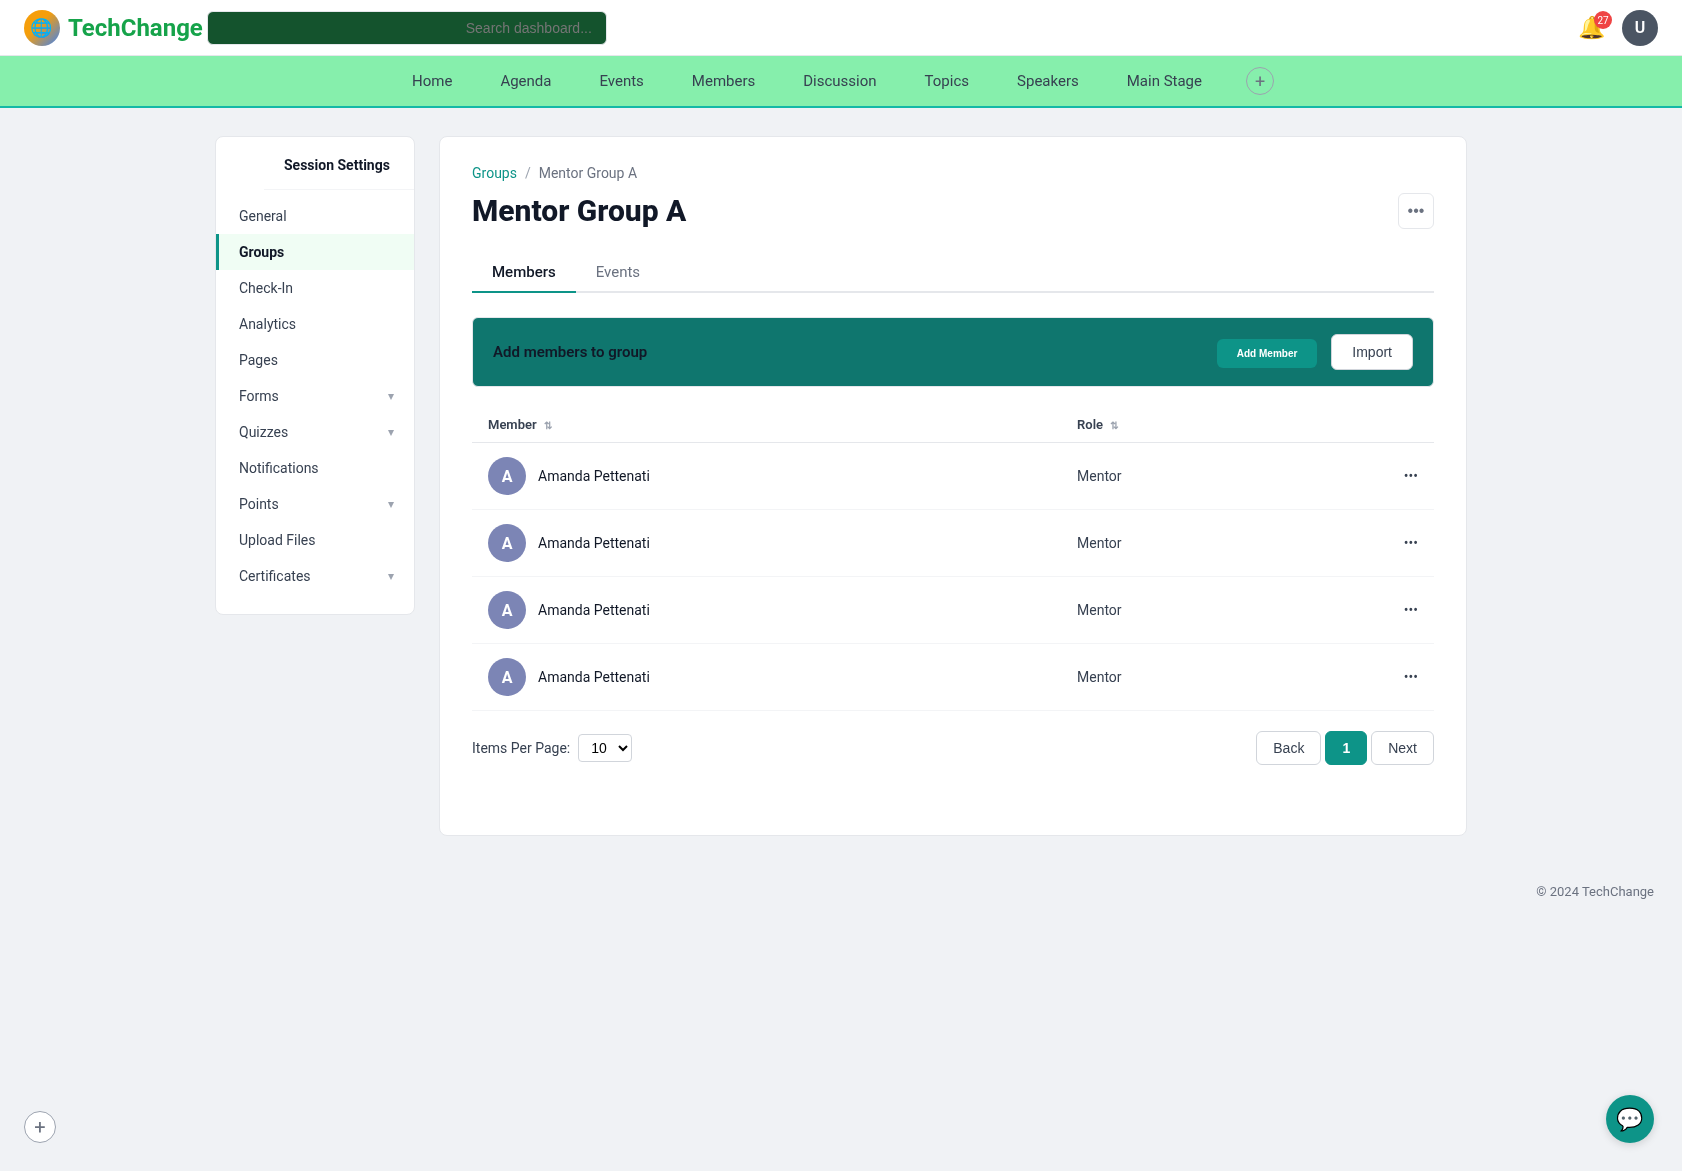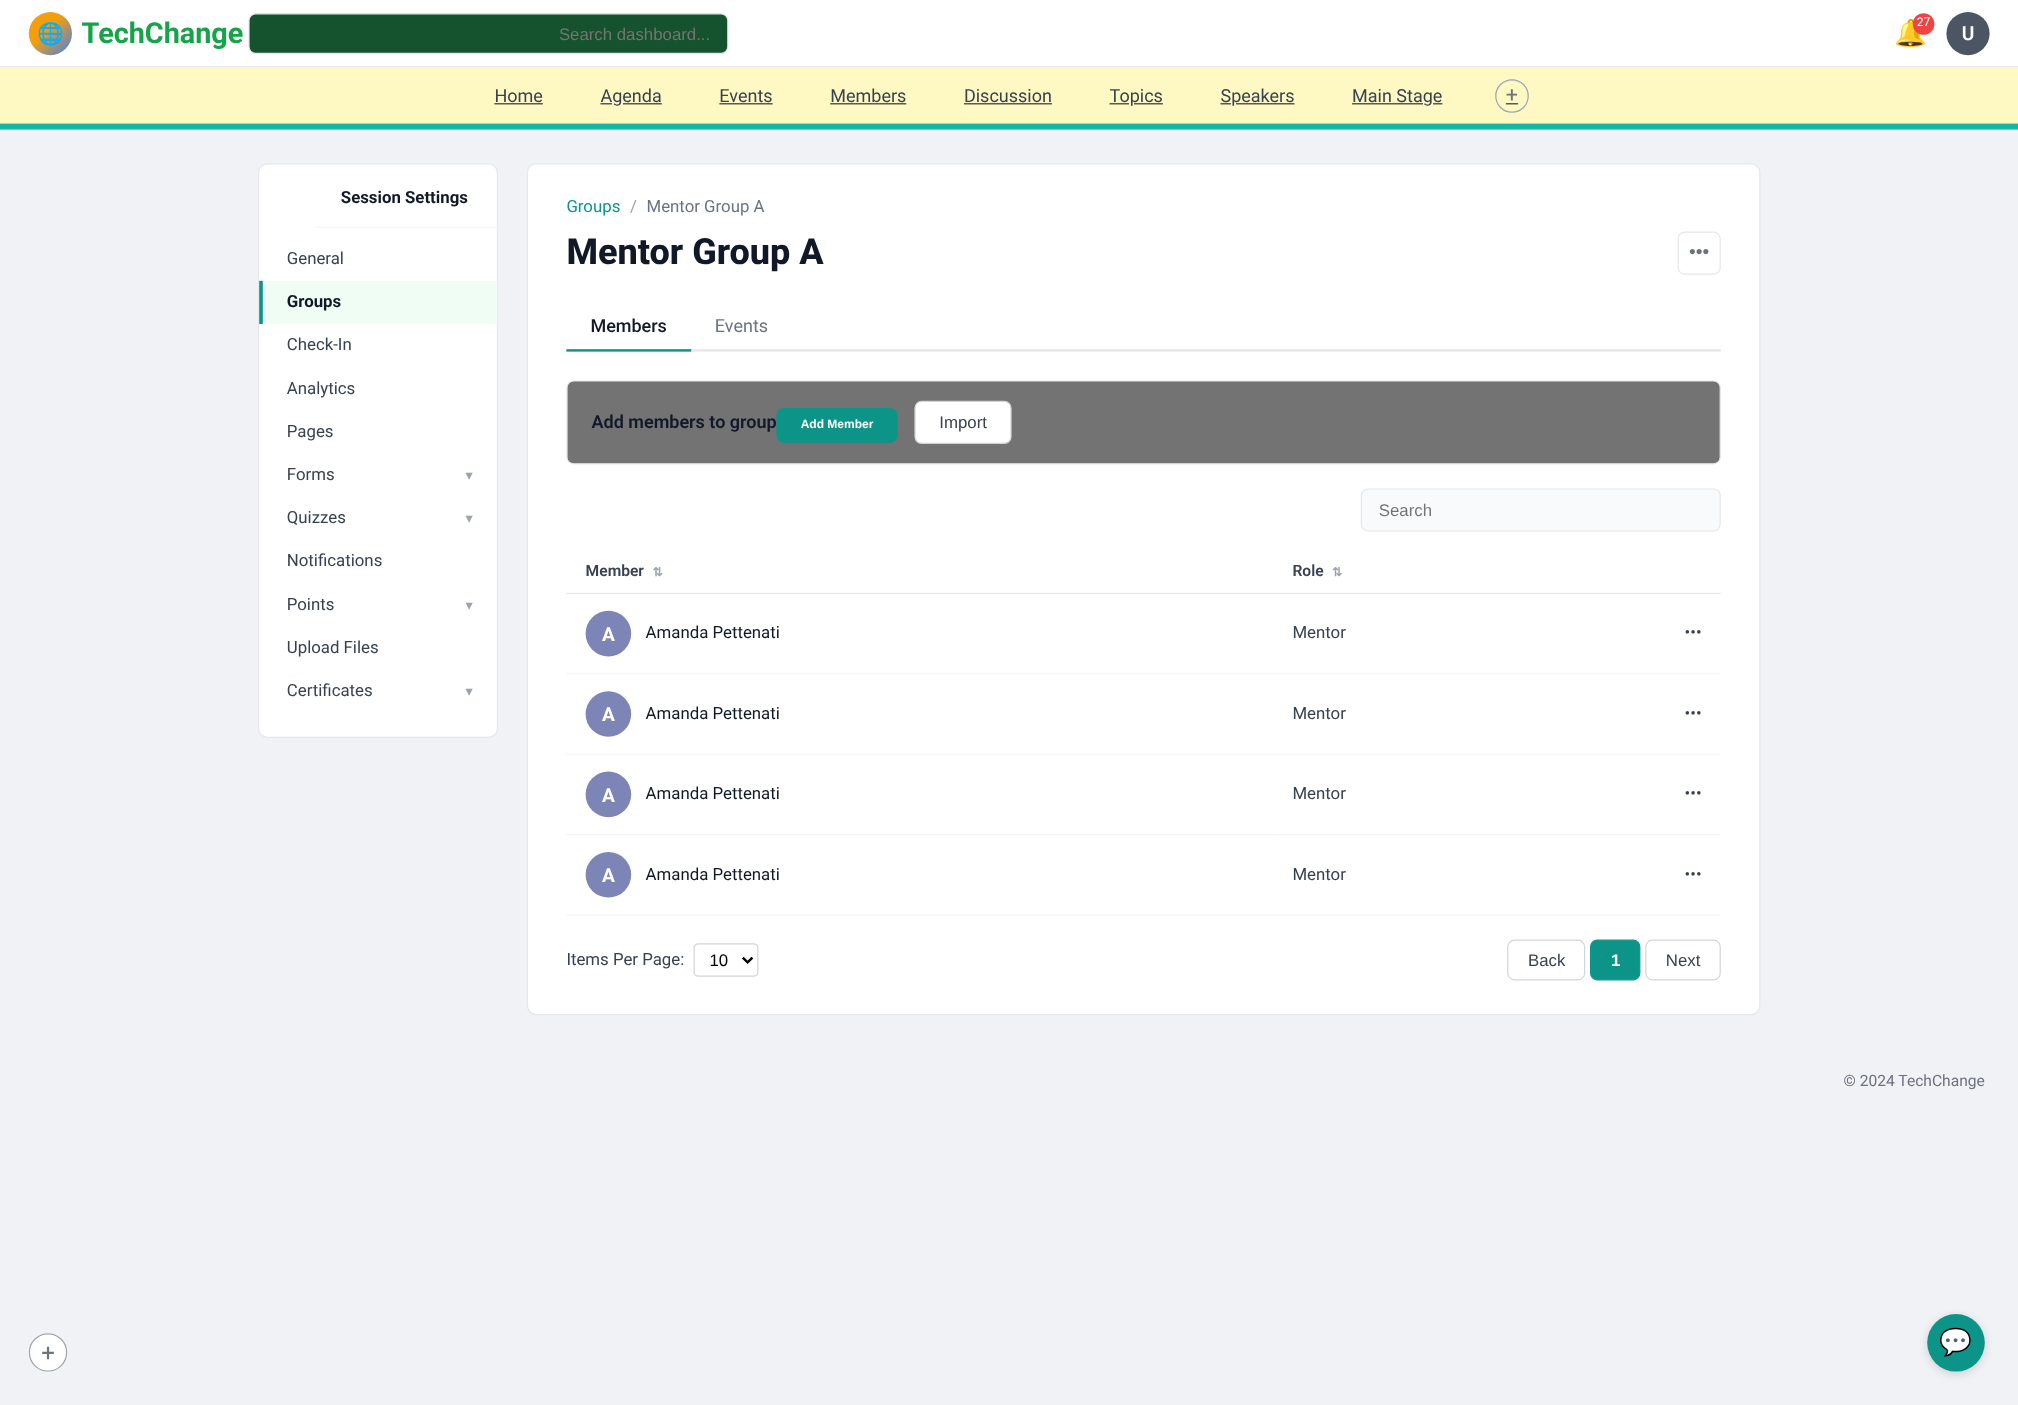--- a/index.html
+++ b/index.html
@@ -87,29 +87,28 @@
       overflow: hidden;
       display: flex;
       align-items: center;
       justify-content: center;
       color: #fff;
       font-weight: 600;
     }
 
     
     .nav-bar {
-      background: #fef9c3;
-      border-bottom: 5px solid #14b8a6;
+      background: #86efac;
+      border-bottom: 2px solid #14b8a6;
       display: flex;
       align-items: center;
       justify-content: center;
       padding: 0 24px;
       height: 52px;
       gap: 40px;
-      text-decoration: underline;
     }
     .nav-item {
       font-size: 15px;
       color: #374151;
       cursor: pointer;
       padding: 16px 4px;
       text-decoration: none;
       white-space: nowrap;
     }
     .nav-plus {
@@ -244,21 +243,22 @@
     .tab.active {
       color: #111827;
       border-bottom: 2px solid #0d9488;
       font-weight: 500;
     }
 
     
     .add-members-bar {
       display: flex;
       align-items: center;
-      background: #737373;
+      justify-content: space-between;
+      background: #0f766e;
       border: 1px solid #e5e7eb;
       border-radius: 6px;
       padding: 16px 20px;
       margin-bottom: 20px;
     }
     .add-members-label {
       font-size: 15px;
       font-weight: 600;
       color: #111827;
     }
@@ -535,23 +535,20 @@
     </div>
 
     <div class="add-members-bar">
       <span class="add-members-label">Add members to group</span>
       <div>
         <button class="btn-add-member">Add Member</button>
         <button class="btn-import">Import</button>
       </div>
     </div>
 
-    <div class="search-container">
-      <input class="member-search" type="text" placeholder="Search" style="">
-    </div>
 
     <table class="members-table">
       <thead>
         <tr>
           <th>
             <span>Member</span>
             <span class="sort-arrows">⇅</span>
           </th>
           <th>
             <span>Role</span>

